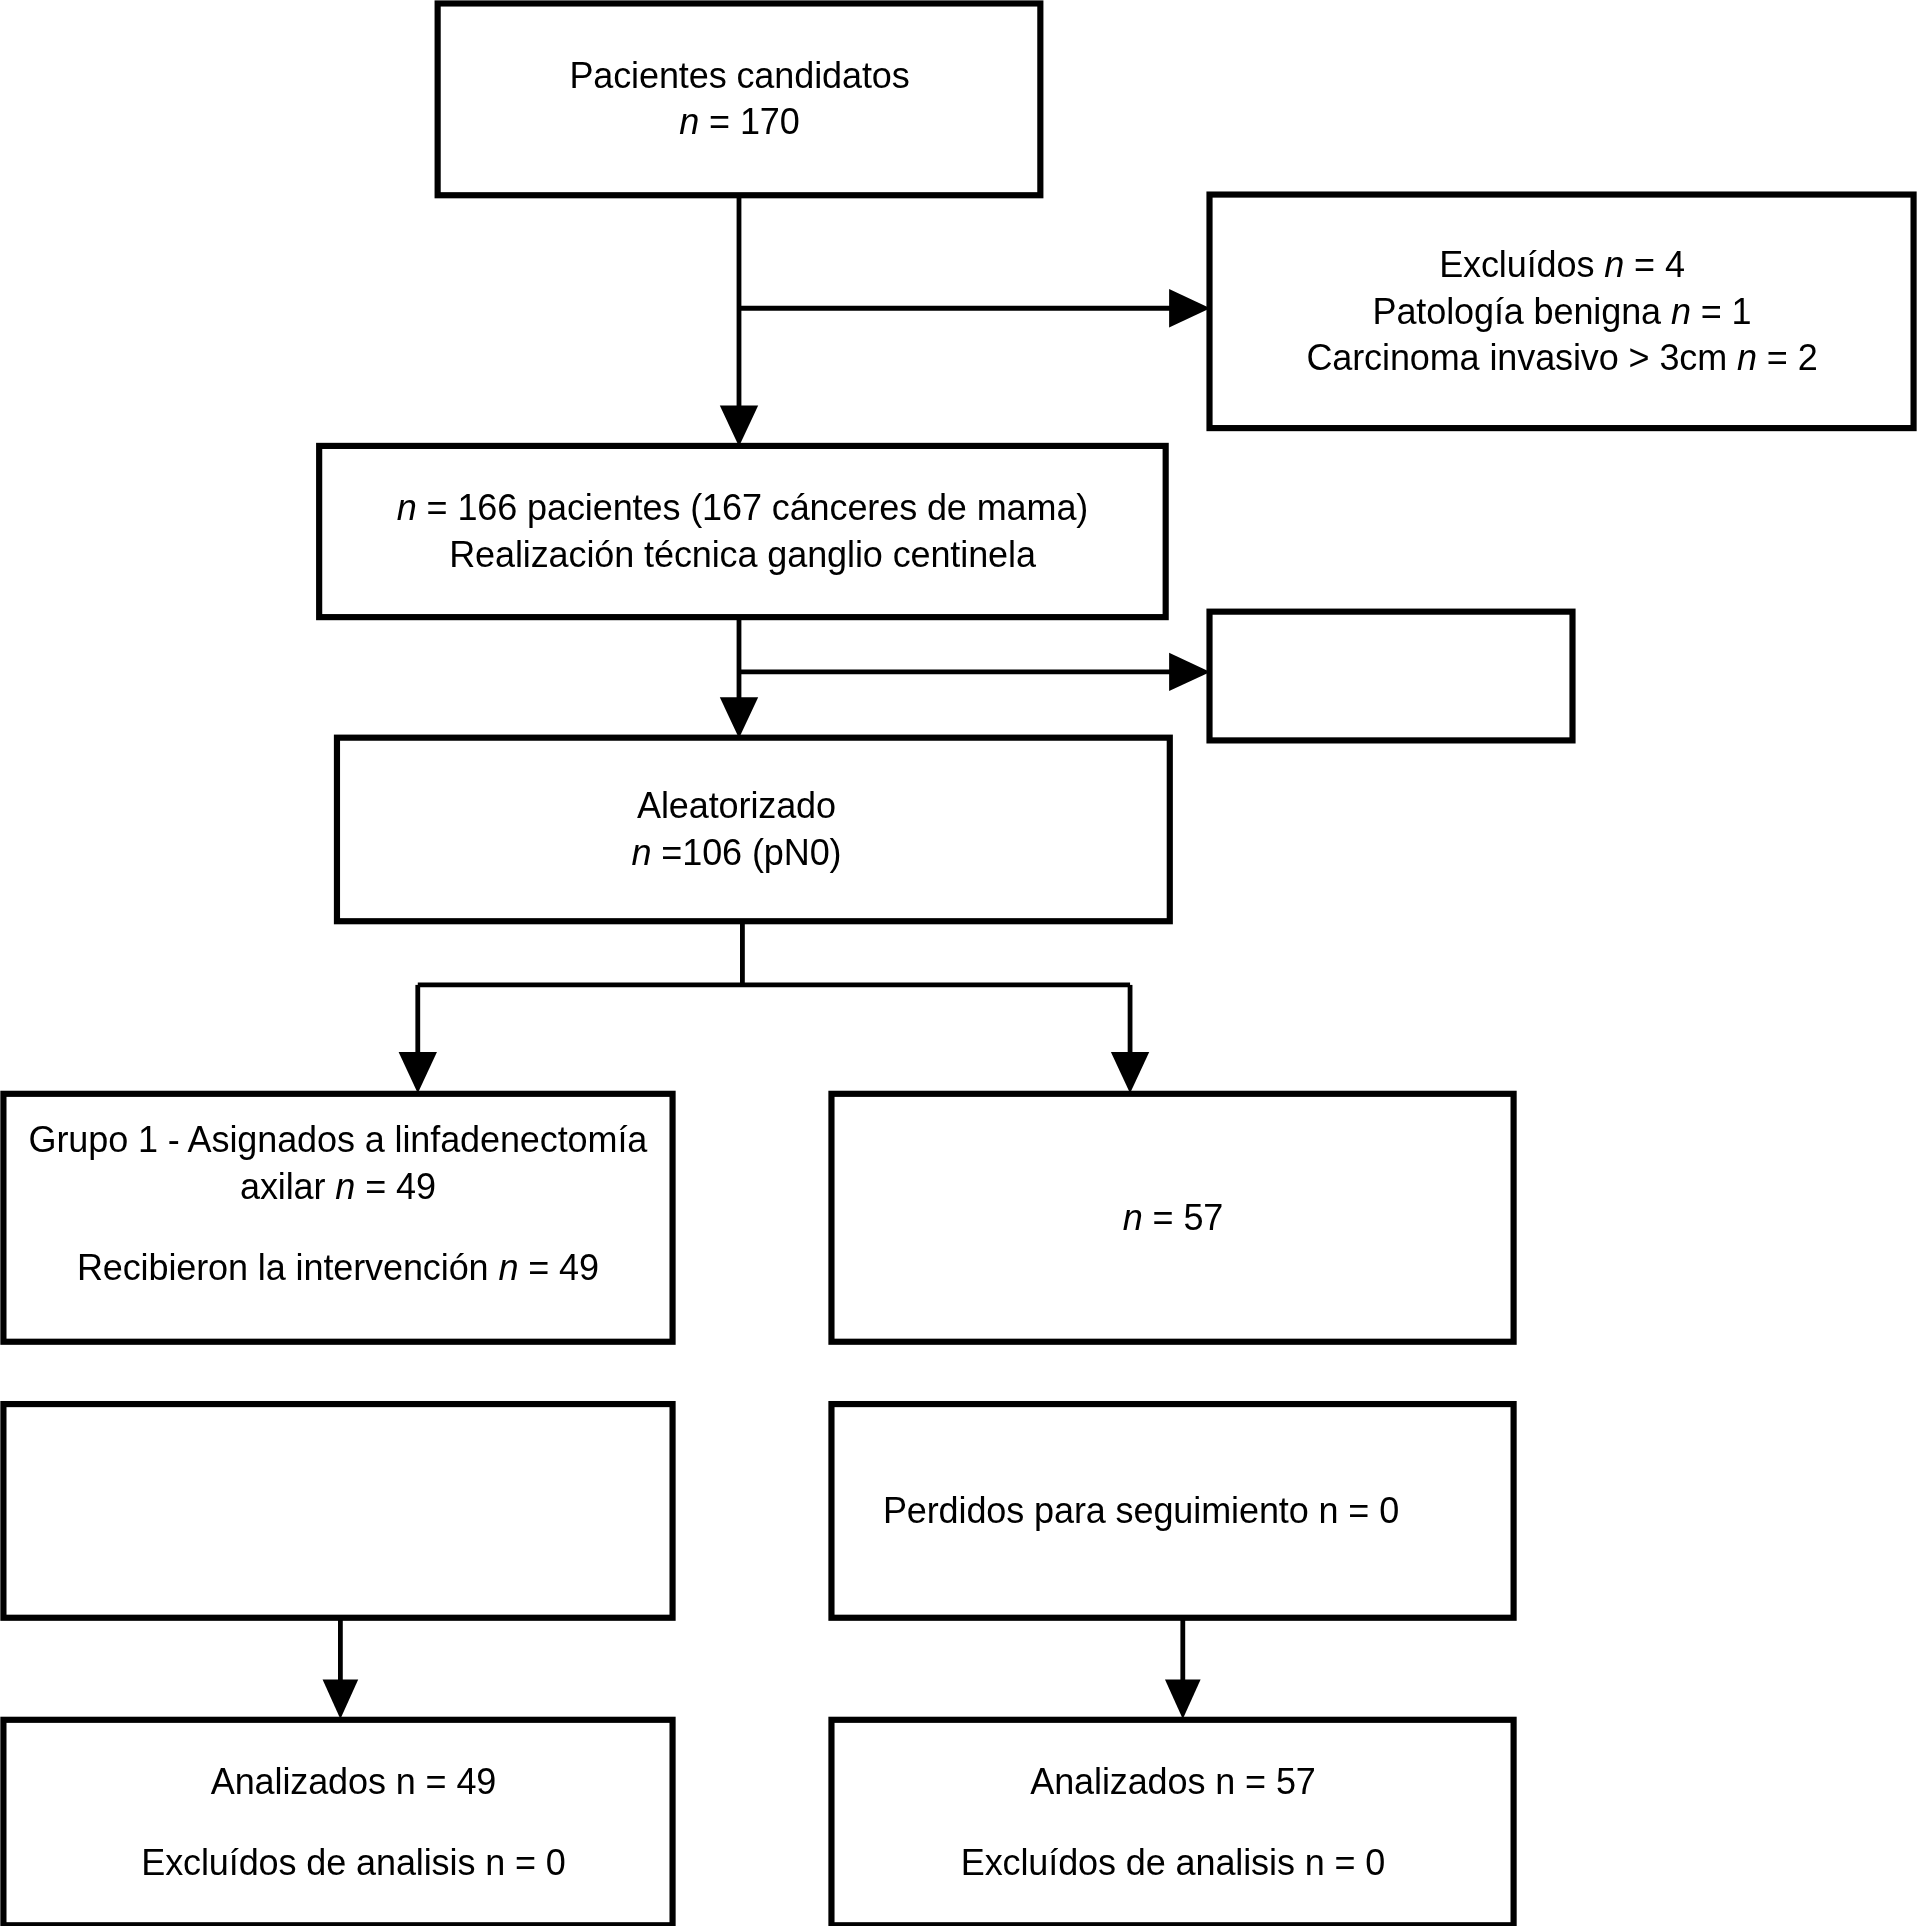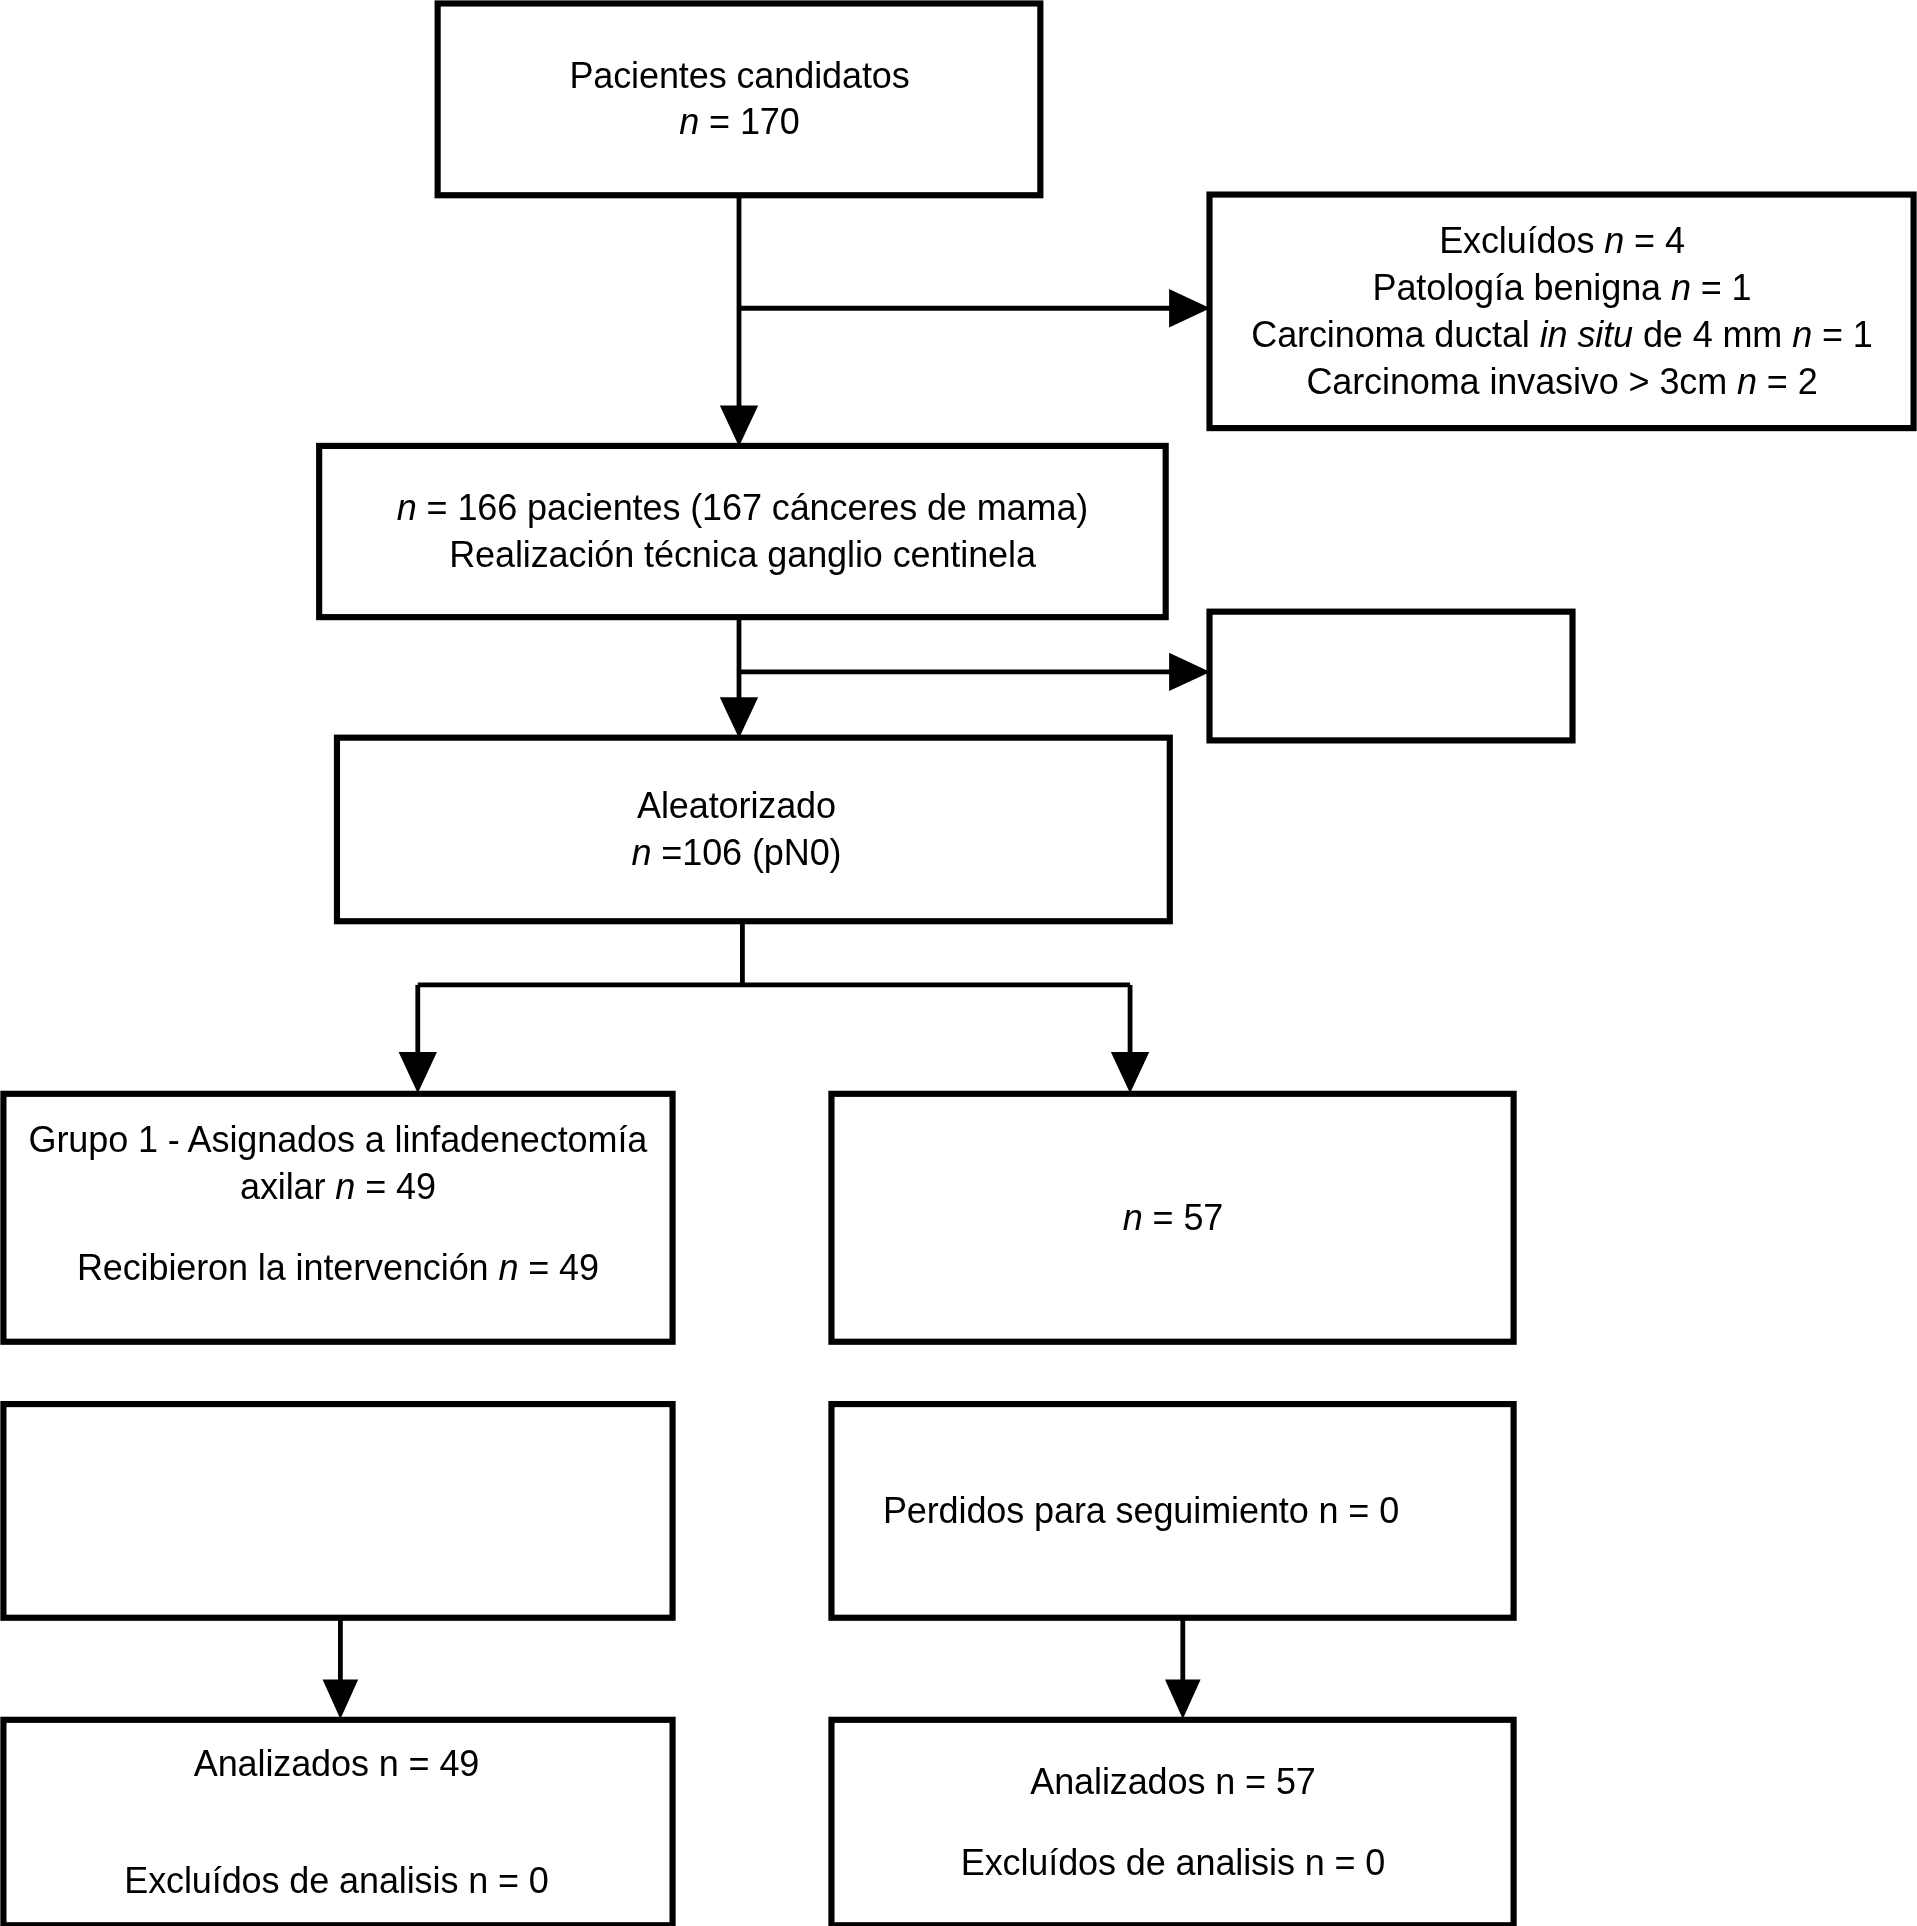--- a/index.html
+++ b/index.html
@@ -127,21 +127,20 @@
   </svg>
 
   <div class="node-text" style="left:438px; top:3.4px; width:603px; height:192px;">
     <span class="ln">Pacientes candidatos</span>
     <span class="ln"><i class="ital">n</i> = 170</span>
   </div>
 
   <div class="node-text" style="left:1210px; top:195px; width:704px; height:234px;justify-content:center;">
     <span class="ln">Excluídos <i class="ital">n</i> = 4</span>
     <span class="ln">Patología benigna <i class="ital">n</i> = 1</span>
-    <span class="ln">Carcinoma ductal <i class="ital">in situ</i> de 4 mm <i class="ital">n</i> = 1</span>
     <span class="ln">Carcinoma invasivo  &gt; 3cm <i class="ital">n</i> = 2</span>
   </div>
 
   <div class="node-text" style="left:319px; top:446px; width:847px; height:171px;">
     <span class="ln"><i class="ital">n</i> = 166 pacientes (167 cánceres de mama)</span>
     <span class="ln">Realización técnica ganglio centinela</span>
   </div>
 
 
   <div class="node-text" style="left:320px; top:738px; width:833px; height:184px;">
@@ -158,21 +157,21 @@
 
   <div class="node-text" style="left:832px; top:1094px; width:682px; height:248px;">
     <span class="ln"><i class="ital">n</i> = 57</span>
   </div>
 
 
   <div class="node-text" style="left:800px; top:1404px; width:682px; height:214px;">
     <span class="ln">Perdidos para seguimiento  n = 0</span>
   </div>
 
-  <div class="node-text" style="left:2px; top:1720px; width:669px; height:205px;gap:18px;">
+  <div class="node-text" style="left:19px; top:1720px; width:669px; height:205px;">
     <span class="ln">Analizados n = 49</span>
     <span class="ln gap-line"></span>
     <span class="ln">Excluídos de analisis n = 0</span>
   </div>
 
   <div class="node-text" style="left:832px; top:1720px; width:682px; height:205px;">
     <span class="ln">Analizados n = 57</span>
     <span class="ln gap-line"></span>
     <span class="ln">Excluídos de analisis n = 0</span>
   </div>

